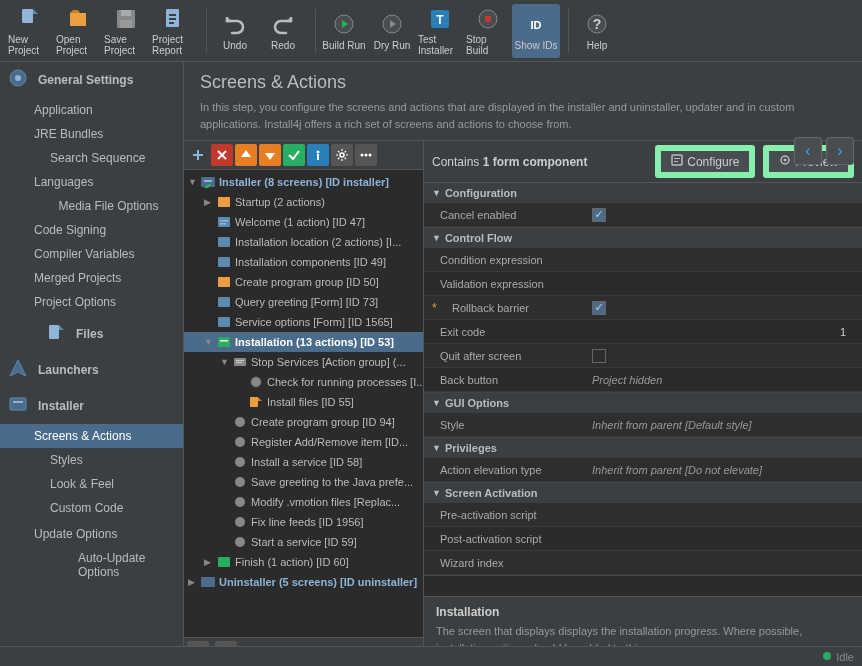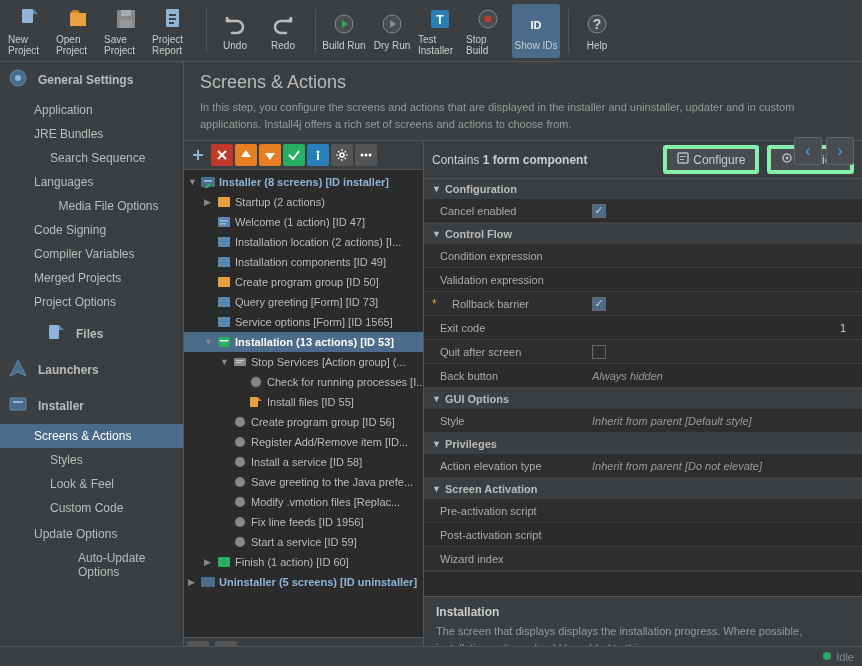--- a/index.html
+++ b/index.html
@@ -175,21 +175,21 @@
     #right-toolbar {
       display: flex;
       align-items: center;
       padding: 4px 8px;
       background: #3c3f41;
       border-bottom: 1px solid #555;
     }
     #right-toolbar span { font-size: 12px; color: #ccc; }
     #right-toolbar .rt-btn {
       display: flex; align-items: center; padding: 3px 10px;
-      border: 4px solid #86efac; border-radius: 3px; cursor: pointer;
+      border: 6px solid #86efac; border-radius: 3px; cursor: pointer;
       color: #bbb; margin-left: 8px; font-size: 11px;
       background: #4a4d50;
     }
     #right-toolbar .rt-btn .rt-icon { margin-right: 4px; }
 
     #properties-panel {
       flex: 1;
       overflow-y: auto;
       padding: 0;
     }
@@ -710,21 +710,21 @@
               <span>Install files [ID 55]</span>
             </div>
 
             <div class="tree-item tree-indent-3">
               <span class="expand" style="width:12px;"></span>
               <span class="ti-icon">
                 <svg width="14" height="14" viewBox="0 0 14 14">
                     <circle cx="7" cy="7" r="5" fill="#888"></circle>
                   </svg>
               </span>
-              <span>Create program group [ID 56]</span>
+              <span>Create program group [ID 94]</span>
             </div>
 
             <div class="tree-item tree-indent-3">
               <span class="expand" style="width:12px;"></span>
               <span class="ti-icon">
                 <svg width="14" height="14" viewBox="0 0 14 14">
                     <circle cx="7" cy="7" r="5" fill="#888"></circle>
                   </svg>
               </span>
               <span>Register Add/Remove item [ID...</span>
@@ -884,21 +884,21 @@
               </div>
               <div class="prop-row">
                 <span class="prop-label">Quit after screen</span>
                 <span class="prop-value">
                   <span class="prop-checkbox"></span>
                 </span>
               </div>
               <div class="prop-row">
                 <span class="prop-label">Back button</span>
                 <span class="prop-value">
-                  <span class="prop-value-text">Always hidden</span>
+                  <span class="prop-value-text">Project hidden</span>
                 </span>
               </div>
             </div>
 
             <div class="prop-section">
               <div class="prop-section-header">
                 <span class="expand-arrow">▼</span>
                 <span>GUI Options</span>
               </div>
               <div class="prop-row">

